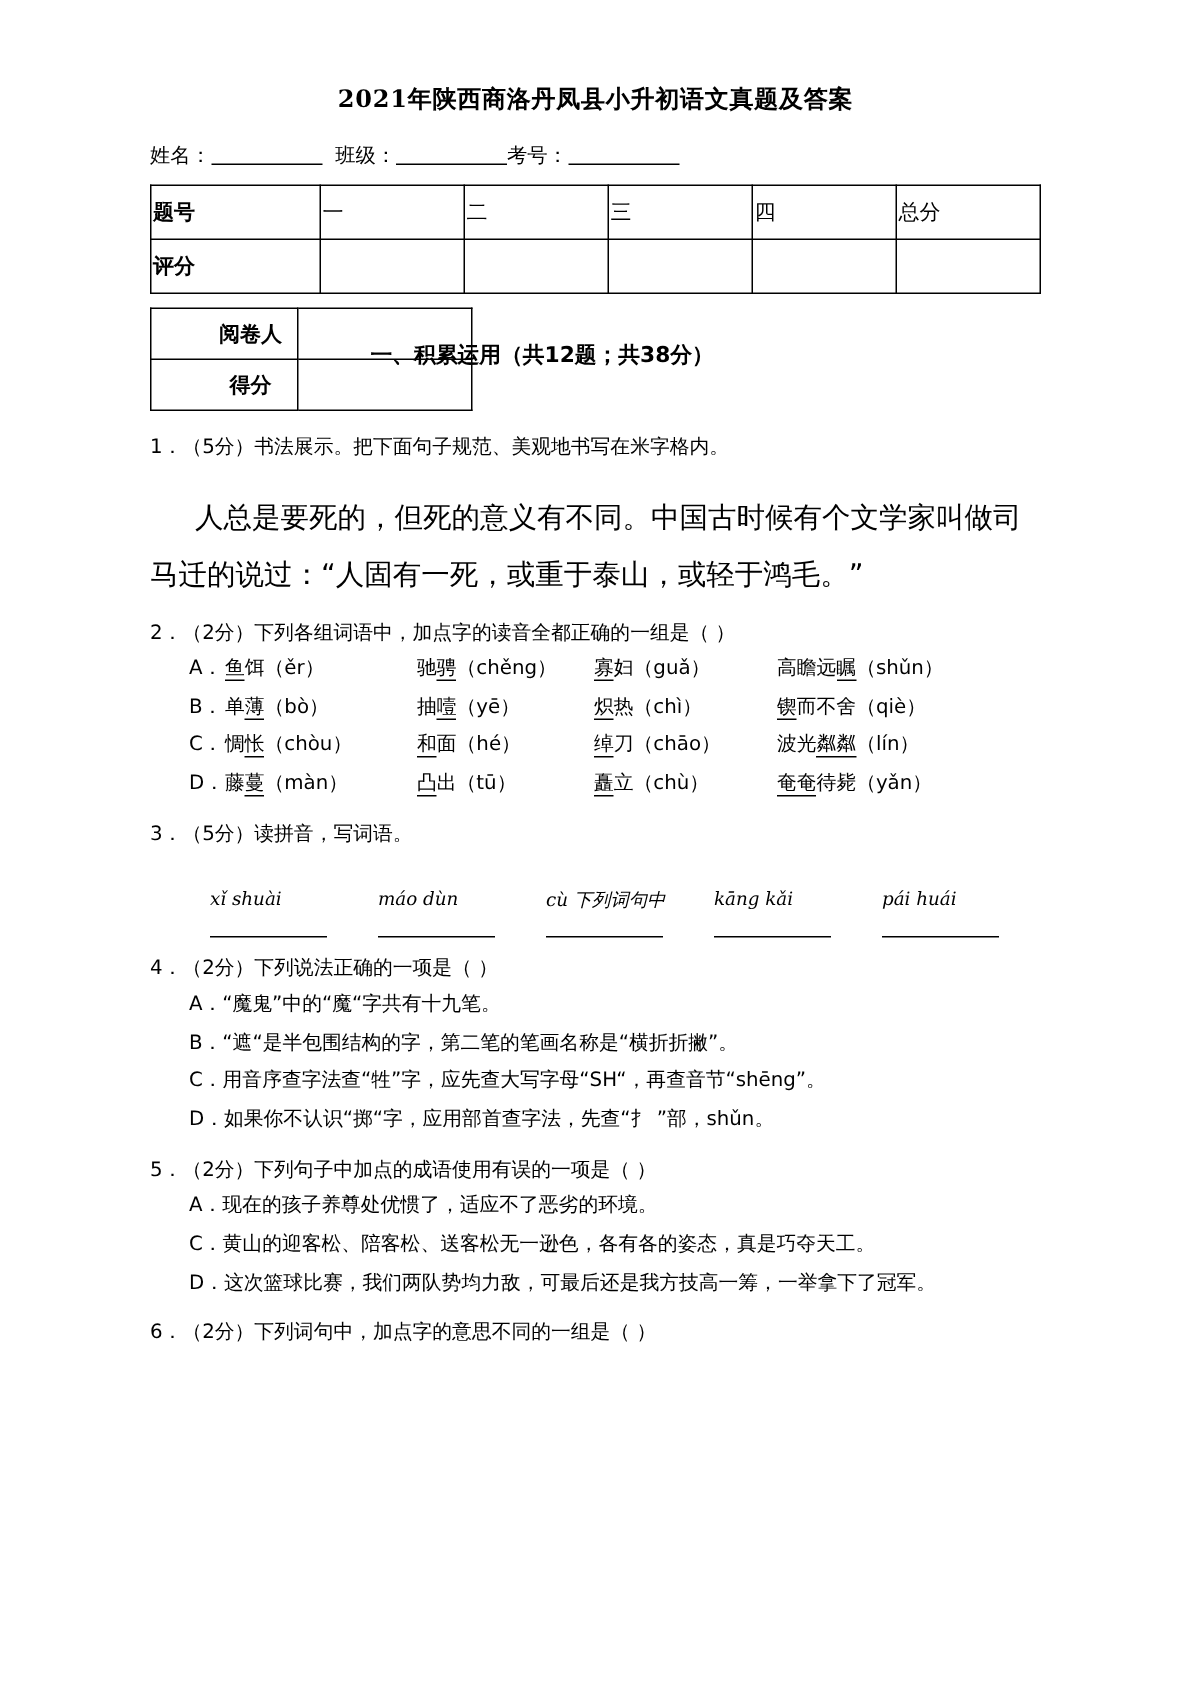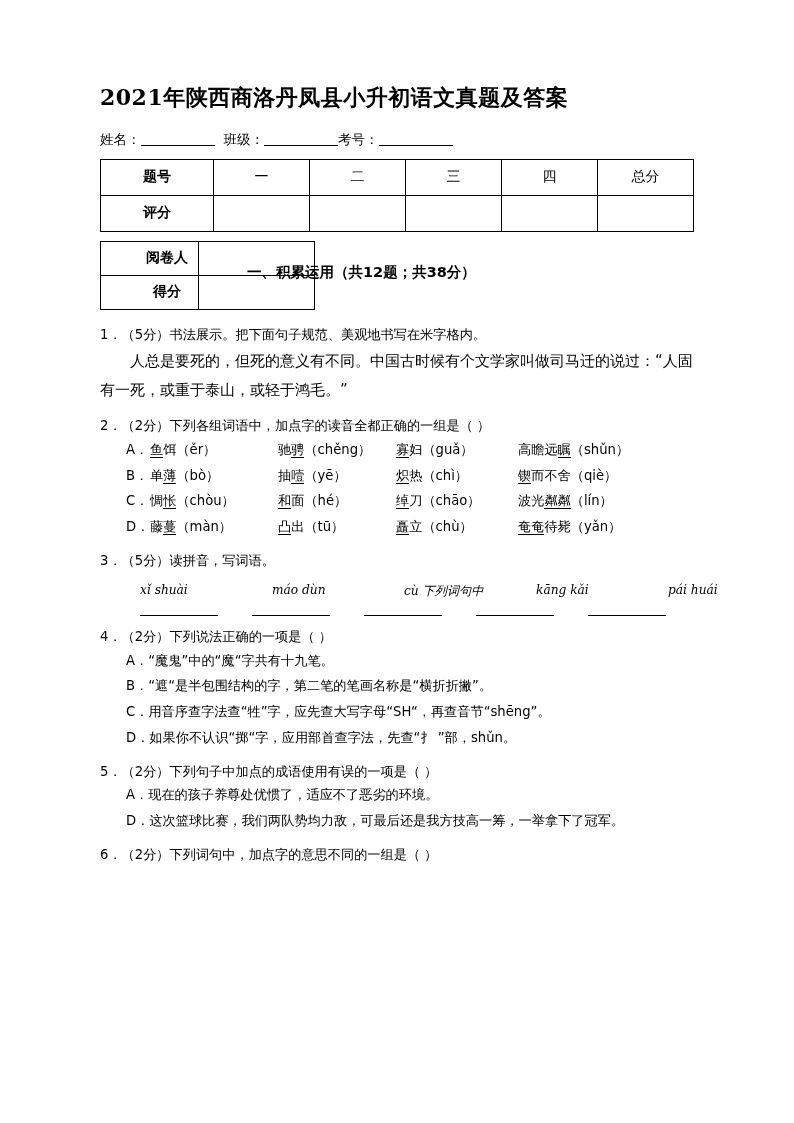--- a/index.html
+++ b/index.html
@@ -20,24 +20,24 @@
     width: 794px;
     height: 1123px;
     box-sizing: border-box;
     padding: 0 100px;
     overflow: hidden;
   }
 
   
   .doc-title {
     margin: 0;
-    padding-top: 84px;
-    text-align: left;
+    padding-top: 56px;
+    text-align: center;
     font-family: "DejaVu Serif", "Liberation Serif", serif;
-    font-size: 22px;
+    font-size: 16px;
     font-weight: 700;
     letter-spacing: 0.5px;
     line-height: 1.25;
   }
 
   
   .id-line {
     margin-top: 19px;
     font-size: 13.5px;
     font-family: "DejaVu Sans", "Liberation Sans", sans-serif;
@@ -60,21 +60,21 @@
   
   .score-table {
     margin-top: 10px;
     border-collapse: collapse;
     width: 576px;
     table-layout: fixed;
   }
   .score-table td {
     border: 1.4px solid #000;
     height: 33px;
-    text-align: center;
+    text-align: left;
     vertical-align: middle;
     font-size: 14px;
     font-family: "DejaVu Sans", "Liberation Sans", sans-serif;
   }
   .score-table td.hd {
     font-weight: 700;
   }
   .score-table .col-label { width: 110px; }
   .score-table .col-n { width: 93px; }
 
@@ -117,25 +117,25 @@
   
   .questions { margin-top: 12px; }
   .q { margin-top: 11px; }
   .q:first-child { margin-top: 0; }
   .q-stem {
     font-size: 13.2px;
     font-family: "DejaVu Sans", "Liberation Sans", sans-serif;
     line-height: 1.55;
   }
   .q-body {
-    font-size: 15px;
+    font-size: 19px;
     font-family: "DejaVu Sans", "Liberation Sans", sans-serif;
     line-height: 1.95;
     text-indent: 30px;
-    margin-top: 2px;
+    margin-top: 18px;
   }
   .opt {
     font-size: 13.2px;
     font-family: "DejaVu Sans", "Liberation Sans", sans-serif;
     line-height: 1.95;
     padding-left: 26px;
     white-space: nowrap;
   }
   .dotted {
     border-bottom: 1.2px solid #000;
@@ -151,25 +151,24 @@
   .opt-grid .og-letter { width: 24px; flex: none; }
   .opt-grid .og-c1 { width: 128px; flex: none; }
   .opt-grid .og-c2 { width: 118px; flex: none; }
   .opt-grid .og-c3 { width: 122px; flex: none; }
   .opt-grid .og-c4 { flex: none; }
 
   
   .pinyin-row {
     display: flex;
     padding-left: 40px;
-    margin-top: 12px;
+    margin-top: 25px;
     font-size: 12.2px;
     font-family: "DejaVu Serif", "Liberation Serif", serif;
     font-style: italic;
-    gap: 20px;
   }
   .pinyin-cell {
     width: 112px;
     flex: none;
     text-align: left;
   }
   .blank-row {
     display: flex;
     padding-left: 40px;
     margin-top: 14px;
@@ -308,20 +307,21 @@
       <div class="q-stem">4．（2分）下列说法正确的一项是（      ）</div>
       <div class="opt">A．“魔鬼”中的“魔“字共有十九笔。</div>
       <div class="opt">B．“遮“是半包围结构的字，第二笔的笔画名称是“横折折撇”。</div>
       <div class="opt">C．用音序查字法查“牲”字，应先查大写字母“SH“，再查音节“shēng”。</div>
       <div class="opt">D．如果你不认识“掷“字，应用部首查字法，先查“扌 ”部，shǔn。</div>
     </div>
 
     <div class="q">
       <div class="q-stem">5．（2分）下列句子中加点的成语使用有误的一项是（      ）</div>
       <div class="opt">A．现在的孩子养尊处优惯了，适应不了恶劣的环境。</div>
+      <div class="opt">C．黄山的迎客松、陪客松、送客松无一逊色，各有各的姿态，真是巧夺天工。</div>
       <div class="opt">D．这次篮球比赛，我们两队势均力敌，可最后还是我方技高一筹，一举拿下了冠军。</div>
     </div>
 
     <div class="q">
       <div class="q-stem">6．（2分）下列词句中，加点字的意思不同的一组是（      ）</div>
     </div>
 
   </div>
 </div>
 

